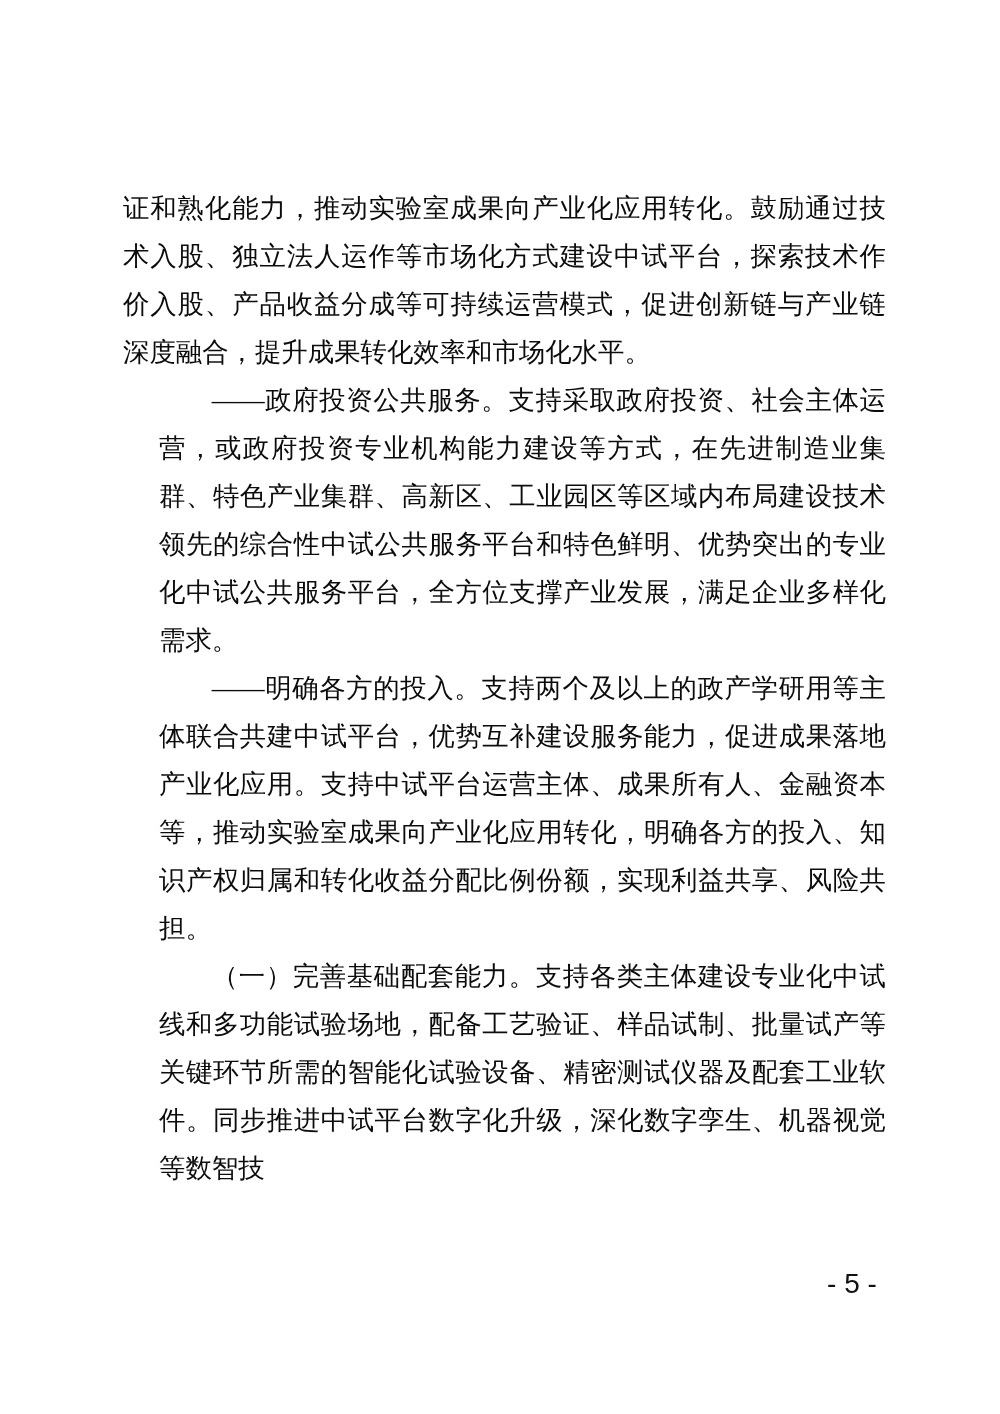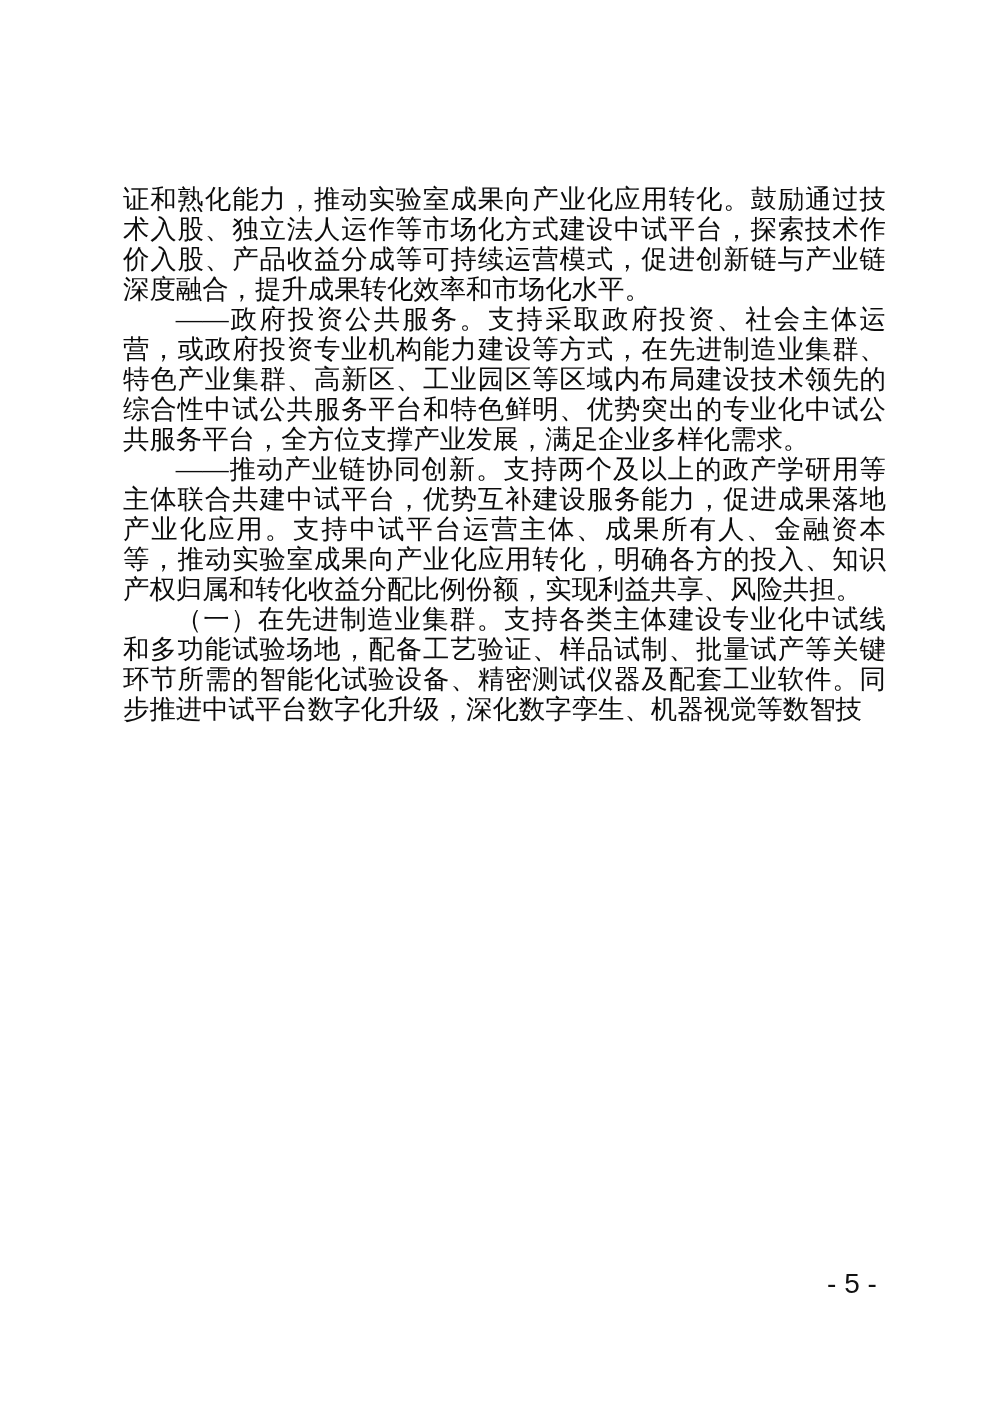--- a/index.html
+++ b/index.html
@@ -15,30 +15,31 @@
     overflow: hidden;
     font-family: "Liberation Sans", sans-serif;
   }
   .content {
     position: absolute;
     left: 123px;
     top: 184px;
     width: 763px;
     color: #0c0c0c;
     font-size: 26.4px;
-    line-height: 30px;
+    line-height: 48px;
     text-align: justify;
     letter-spacing: 0;
   }
   .content p {
     margin: 0;
     padding: 0;
   }
   p.indent {
     text-indent: 2em;
+    margin-left: 36px;
   }
   .body-text {
     font-family: "Liberation Sans", sans-serif;
     font-weight: 500;
   }
   .lead-text,
   .section-heading {
     font-family: "Liberation Serif", serif;
     font-weight: 400;
   }
@@ -58,23 +59,23 @@
 <body>
 
 <div class="page">
 
   <div class="content">
 
     <p class="para"><span class="body-text">证和熟化能力，推动实验室成果向产业化应用转化。鼓励通过技术入股、独立法人运作等市场化方式建设中试平台，探索技术作价入股、产品收益分成等可持续运营模式，促进创新链与产业链深度融合，提升成果转化效率和市场化水平。</span></p>
 
     <p class="para indent"><span class="lead-text">——政府投资公共服务。</span><span class="body-text">支持采取政府投资、社会主体运营，或政府投资专业机构能力建设等方式，在先进制造业集群、特色产业集群、高新区、工业园区等区域内布局建设技术领先的综合性中试公共服务平台和特色鲜明、优势突出的专业化中试公共服务平台，全方位支撑产业发展，满足企业多样化需求。</span></p>
 
-    <p class="para indent"><span class="lead-text">——推动产业链协同创新。</span><span class="body-text">支持两个及以上的政产学研用等主体联合共建中试平台，优势互补建设服务能力，促进成果落地产业化应用。支持中试平台运营主体、成果所有人、金融资本等，推动实验室成果向产业化应用转化，明确各方的投入、知识产权归属和转化收益分配比例份额，实现利益共享、风险共担。</span></p>
+    <p class="para indent"><span class="lead-text">——明确各方的投入。</span><span class="body-text">支持两个及以上的政产学研用等主体联合共建中试平台，优势互补建设服务能力，促进成果落地产业化应用。支持中试平台运营主体、成果所有人、金融资本等，推动实验室成果向产业化应用转化，明确各方的投入、知识产权归属和转化收益分配比例份额，实现利益共享、风险共担。</span></p>
 
 
 
-    <p class="para indent"><span class="lead-text">（一）在先进制造业集群。</span><span class="body-text">支持各类主体建设专业化中试线和多功能试验场地，配备工艺验证、样品试制、批量试产等关键环节所需的智能化试验设备、精密测试仪器及配套工业软件。同步推进中试平台数字化升级，深化数字孪生、机器视觉等数智技</span></p>
+    <p class="para indent"><span class="lead-text">（一）完善基础配套能力。</span><span class="body-text">支持各类主体建设专业化中试线和多功能试验场地，配备工艺验证、样品试制、批量试产等关键环节所需的智能化试验设备、精密测试仪器及配套工业软件。同步推进中试平台数字化升级，深化数字孪生、机器视觉等数智技</span></p>
 
   </div>
 
   <div class="page-number">- 5 -</div>
 
 </div>
 
 </body></html>

